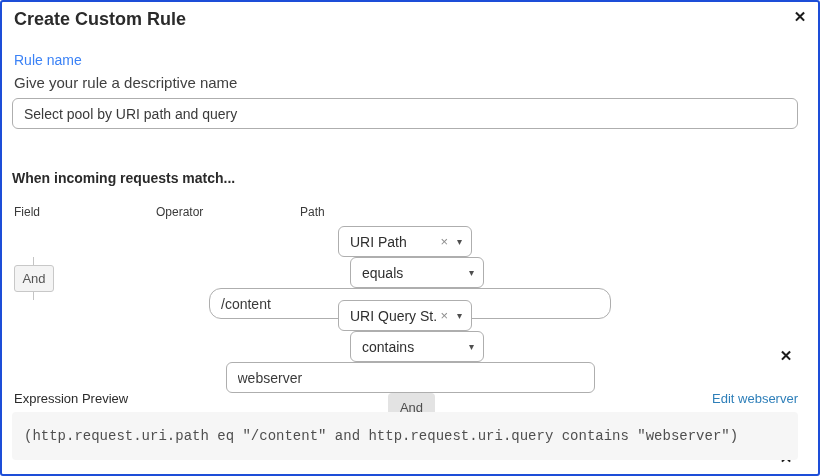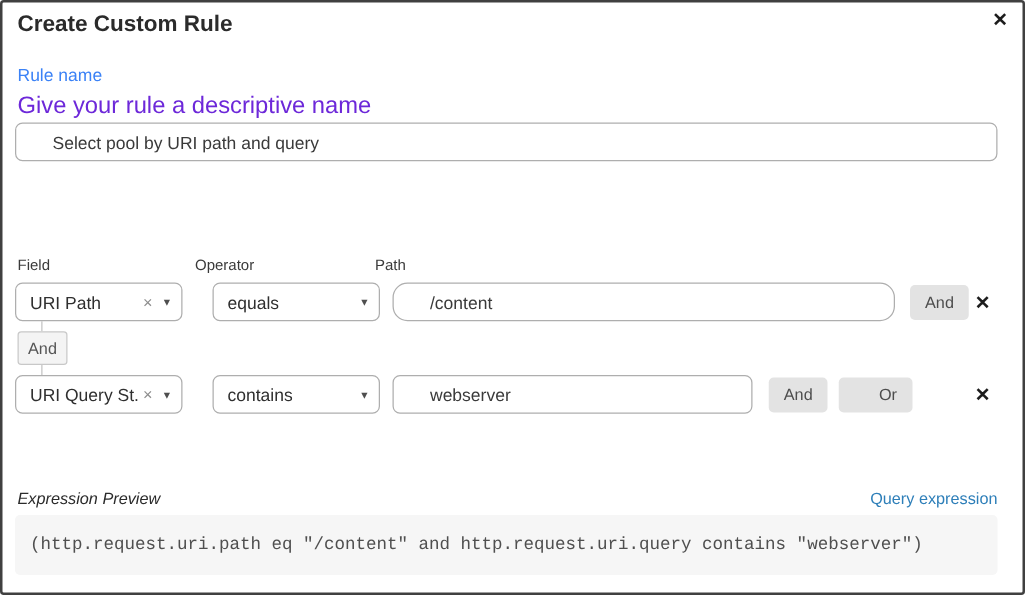--- a/index.html
+++ b/index.html
@@ -7,84 +7,84 @@
   body {
     width: 820px; height: 476px;
     background: #fff;
     font-family: "Liberation Sans", sans-serif;
     color: #2b2b2b;
   }
   .dialog {
     position: relative;
     width: 820px; height: 476px;
     background: #fff;
-    border: 2px solid #404040;
+    border: 2px solid #1d4ed8;
     border-radius: 3px;
     overflow: hidden;
   }
   .title {
     position: absolute; left: 12px; top: 7px;
     font-size: 18px; font-weight: bold; color: #2b2b2b;
   }
   .close-btn {
     position: absolute; right: 8px; top: 5px;
     font-size: 15px; font-weight: bold; color: #1c1c1c;
     width: 20px; height: 20px; text-align: center; line-height: 20px;
     cursor: pointer;
   }
   .field-label {
     position: absolute; left: 12px; top: 50px;
     font-size: 14px; color: #3b82f6;
   }
   .field-hint {
     position: absolute; left: 12px; top: 72px;
-    font-size: 19px; color: #6d28d9;
+    font-size: 15px; color: #404040;
   }
   .text-input {
     border: 1px solid #aeaeae; border-radius: 6px;
     background: #fff; color: #3a3a3a;
     font-family: "Liberation Sans", sans-serif;
-    font-size: 14px; padding: 0 29px; outline: none;
+    font-size: 14px; padding: 0 11px; outline: none;
   }
   .rule-name-input {
     position: absolute; left: 10px; top: 96px;
     width: 786px; height: 31px;
   }
   .section-heading {
     position: absolute; left: 10px; top: 168px;
     font-size: 14px; font-weight: bold; color: #2b2b2b;
   }
   .col-label { position: absolute; top: 203px; font-size: 12px; color: #3a3a3a; }
   .col-field { left: 12px; }
   .col-operator { left: 154px; }
   .col-value { left: 298px; }
 
   .cond-row {
     position: absolute; left: 10px; width: 786px; height: 31px;
-    display: flex; align-items: center;
+    display: flex; align-items: center; flex-direction: column;
   }
   .row-1 { top: 224px; }
   .row-2 { top: 298px; }
 
   .select {
     height: 31px; border: 1px solid #aeaeae; border-radius: 6px;
     background: #fff; display: flex; align-items: center;
     padding: 0 9px 0 11px; font-size: 14px; color: #2f2f2f;
     cursor: pointer; flex: 0 0 auto;
   }
   .select .sel-text { white-space: nowrap; overflow: hidden; }
   .select .clear-x { margin-left: auto; color: #8d8d8d; font-size: 13px; padding: 0 2px; cursor: pointer; }
   .select .caret { color: #4f4f4f; font-size: 10px; margin-left: 7px; }
   .operator-select .caret { margin-left: auto; }
   .field-select { width: 134px; }
   .operator-select { width: 134px; margin-left: 24px; }
 
   .value-input { height: 31px; margin-left: 10px; flex: 0 0 auto; }
   .value-1 { width: 402px; border-radius: 12px; }
-  .value-2 { width: 288px; }
+  .value-2 { width: 369px; }
 
   .connector-btn {
     height: 28px; border: none; border-radius: 4px;
     background: #e3e3e3; color: #4d4d4d;
     font-family: "Liberation Sans", sans-serif; font-size: 13px;
     padding: 0 12px; cursor: pointer; flex: 0 0 auto;
   }
   .and-1 { margin-left: 12px; }
   .and-2 { margin-left: 13px; }
   .or-2 { margin-left: 9px; padding-left: 32px; }
@@ -103,21 +103,21 @@
   .joiner-chip {
     position: absolute; left: 12px; top: 263px;
     width: 40px; height: 27px;
     background: #f4f4f4; border: 1px solid #c8c8c8; border-radius: 3px;
     display: flex; align-items: center; justify-content: center;
     font-size: 13px; color: #555;
   }
 
   .preview-label {
     position: absolute; left: 12px; top: 389px;
-    font-size: 13px; color: #2b2b2b; font-style: italic;
+    font-size: 13px; color: #2b2b2b;
   }
   .edit-link {
     position: absolute; right: 20px; top: 389px;
     font-size: 13px; color: #2e7fb9; cursor: pointer; text-decoration: none;
   }
   .expression-box {
     position: absolute; left: 10px; top: 410px;
     width: 786px; height: 48px;
     background: #f6f6f6; border-radius: 4px;
     display: flex; align-items: center;
@@ -132,20 +132,21 @@
 
 <div class="dialog">
 
   <div class="title">Create Custom Rule</div>
   <div class="close-btn">✕</div>
 
   <div class="field-label">Rule name</div>
   <div class="field-hint">Give your rule a descriptive name</div>
   <input class="text-input rule-name-input" type="text" value="Select pool by URI path and query" style="">
 
+  <div class="section-heading">When incoming requests match...</div>
 
   <div class="col-label col-field">Field</div>
   <div class="col-label col-operator">Operator</div>
   <div class="col-label col-value">Path</div>
 
   <div class="cond-row row-1">
     <div class="select field-select">
       <span class="sel-text">URI Path</span>
       <span class="clear-x">×</span>
       <span class="caret">▾</span>
@@ -173,19 +174,19 @@
       <span class="sel-text">contains</span>
       <span class="caret">▾</span>
     </div>
     <input class="text-input value-input value-2" type="text" value="webserver" style="">
     <button class="connector-btn and-2">And</button>
     <button class="connector-btn or-2">Or</button>
     <span class="delete-x">✕</span>
   </div>
 
   <div class="preview-label">Expression Preview</div>
-  <a class="edit-link">Query expression</a>
+  <a class="edit-link">Edit webserver</a>
 
   <div class="expression-box">
     <span>(http.request.uri.path eq "/content" and http.request.uri.query contains "webserver")</span>
   </div>
 
 </div>
 
 </body></html>

